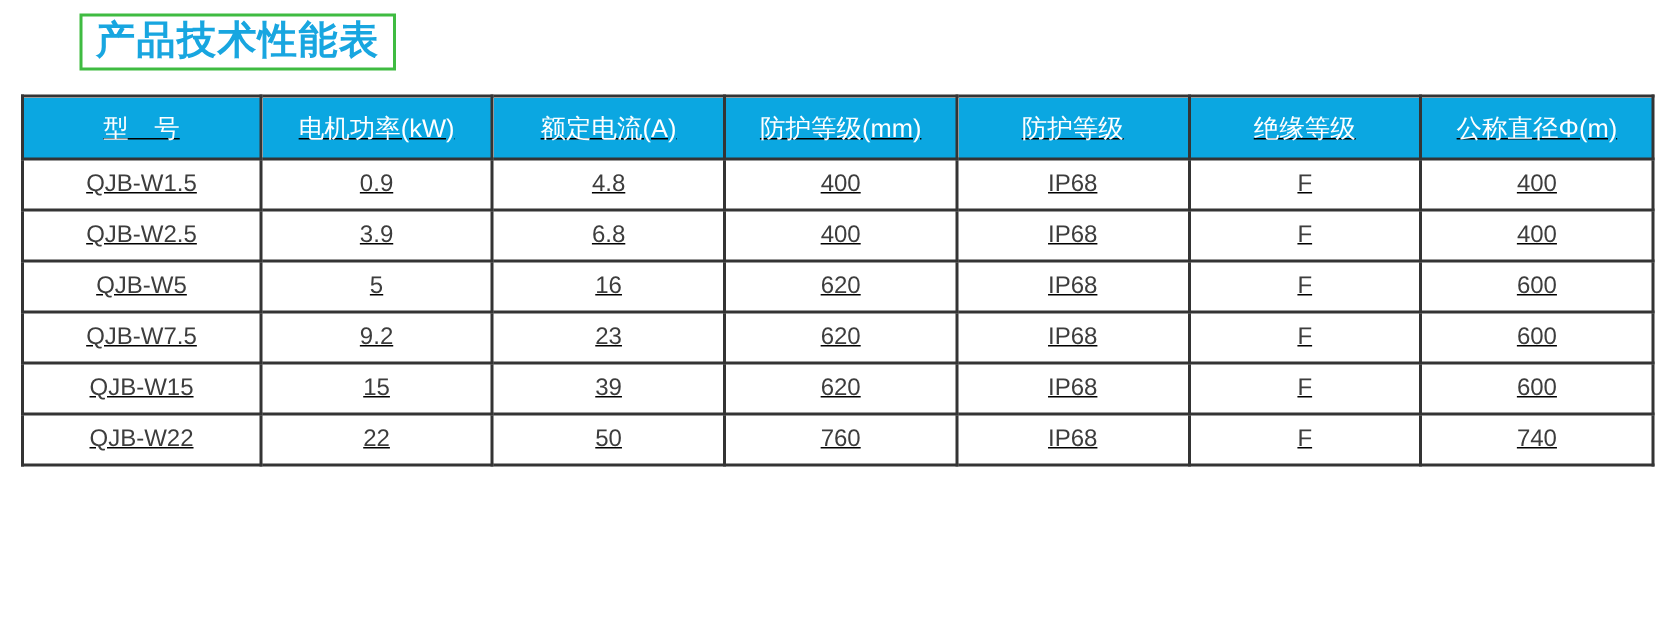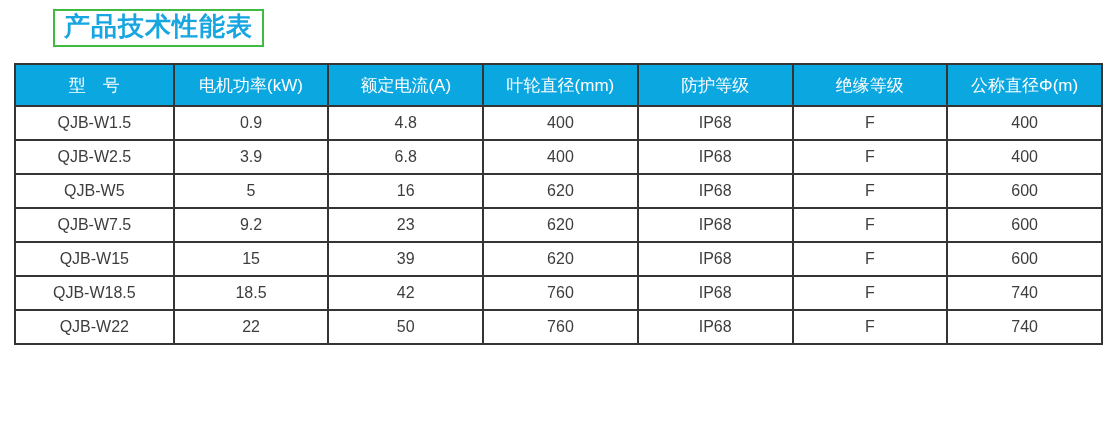--- a/index.html
+++ b/index.html
@@ -40,20 +40,21 @@
     letter-spacing: 1px;
     white-space: nowrap;
   }
   table.spec-table {
     position: absolute;
     left: 14px;
     top: 63px;
     width: 1089px;
     border-collapse: collapse;
     table-layout: fixed;
+    text-decoration: underline;
   }
   table.spec-table th,
   table.spec-table td {
     border: 2px solid var(--grid-border);
     text-align: center;
     vertical-align: middle;
     padding: 0 4px;
     overflow: hidden;
     white-space: nowrap;
   }
@@ -90,21 +91,21 @@
         <col class="cx">
       <col class="cx">
         <col class="cx">
         <col class="cx">
     </colgroup>
     <thead>
       <tr id="header-row">
           <th>型　号</th>
           <th>电机功率(kW)</th>
           <th>额定电流(A)</th>
-          <th>叶轮直径(mm)</th>
+          <th>防护等级(mm)</th>
           <th>防护等级</th>
           <th>绝缘等级</th>
           <th>公称直径Φ(m)</th>
         </tr>
     </thead>
     <tbody id="table-body">
         <tr>
           <td>QJB-W1.5</td>
           <td>0.9</td>
           <td>4.8</td>
@@ -143,29 +144,20 @@
         <tr>
           <td>QJB-W15</td>
           <td>15</td>
           <td>39</td>
           <td>620</td>
           <td>IP68</td>
           <td>F</td>
           <td>600</td>
         </tr>
         <tr>
-          <td>QJB-W18.5</td>
-          <td>18.5</td>
-          <td>42</td>
-          <td>760</td>
-          <td>IP68</td>
-          <td>F</td>
-          <td>740</td>
-        </tr>
-        <tr>
           <td>QJB-W22</td>
           <td>22</td>
           <td>50</td>
           <td>760</td>
           <td>IP68</td>
           <td>F</td>
           <td>740</td>
         </tr>
       </tbody>
   </table>

